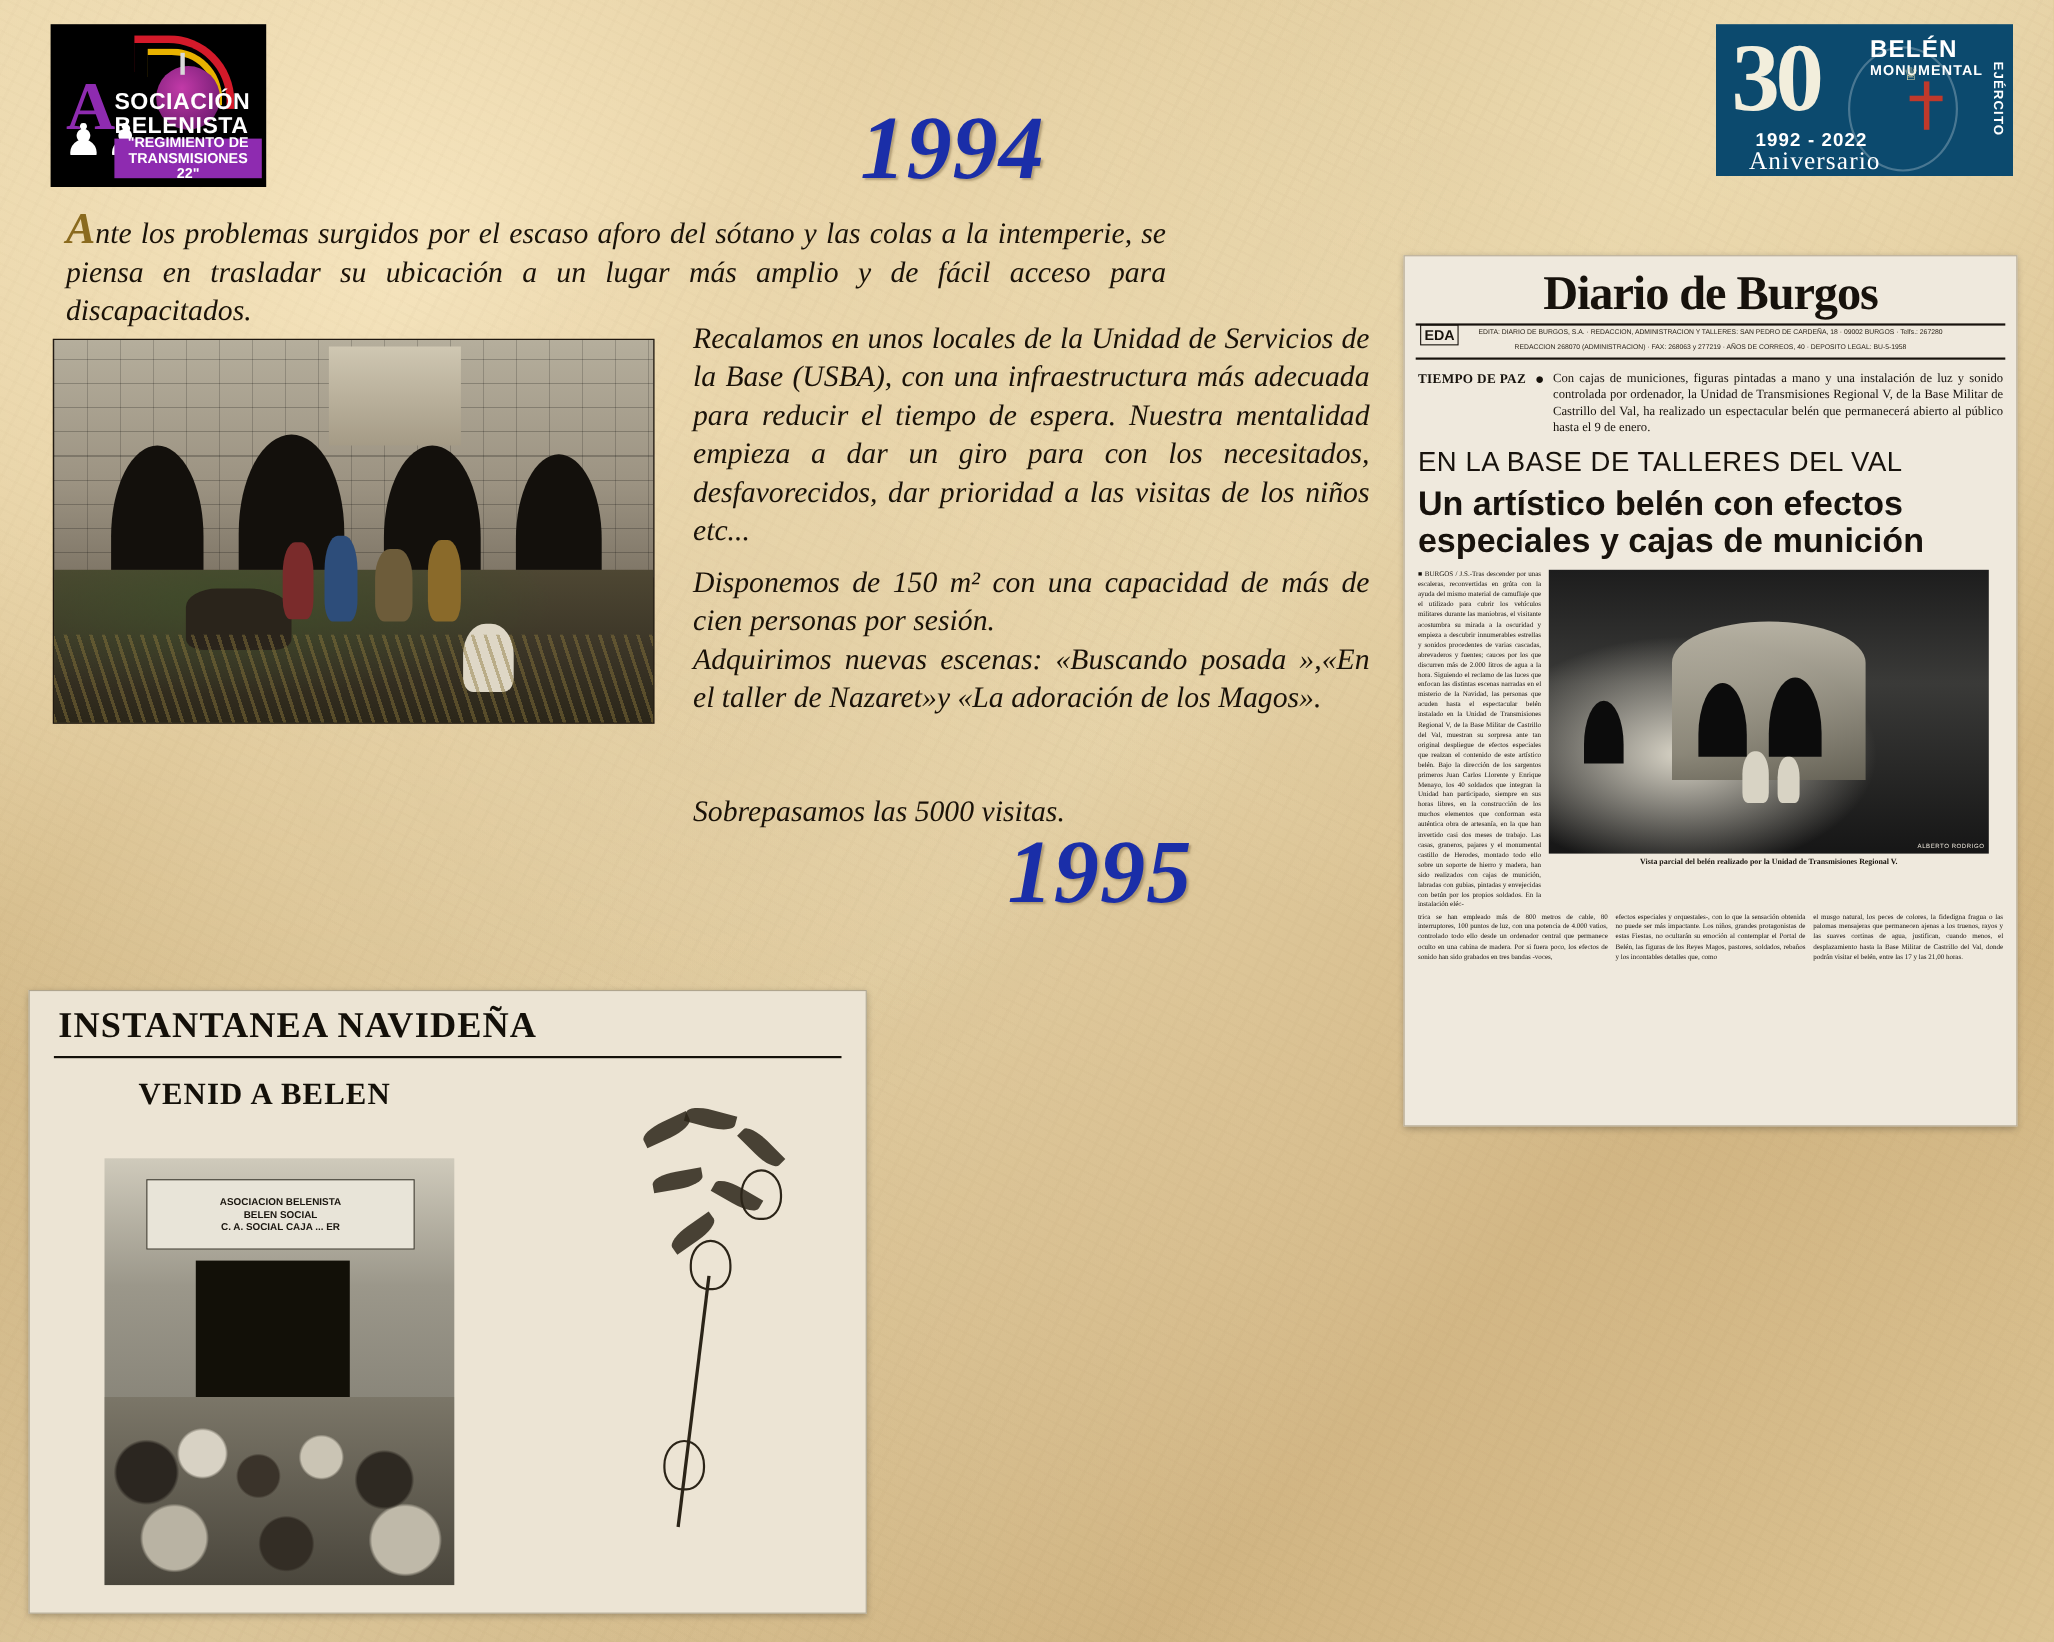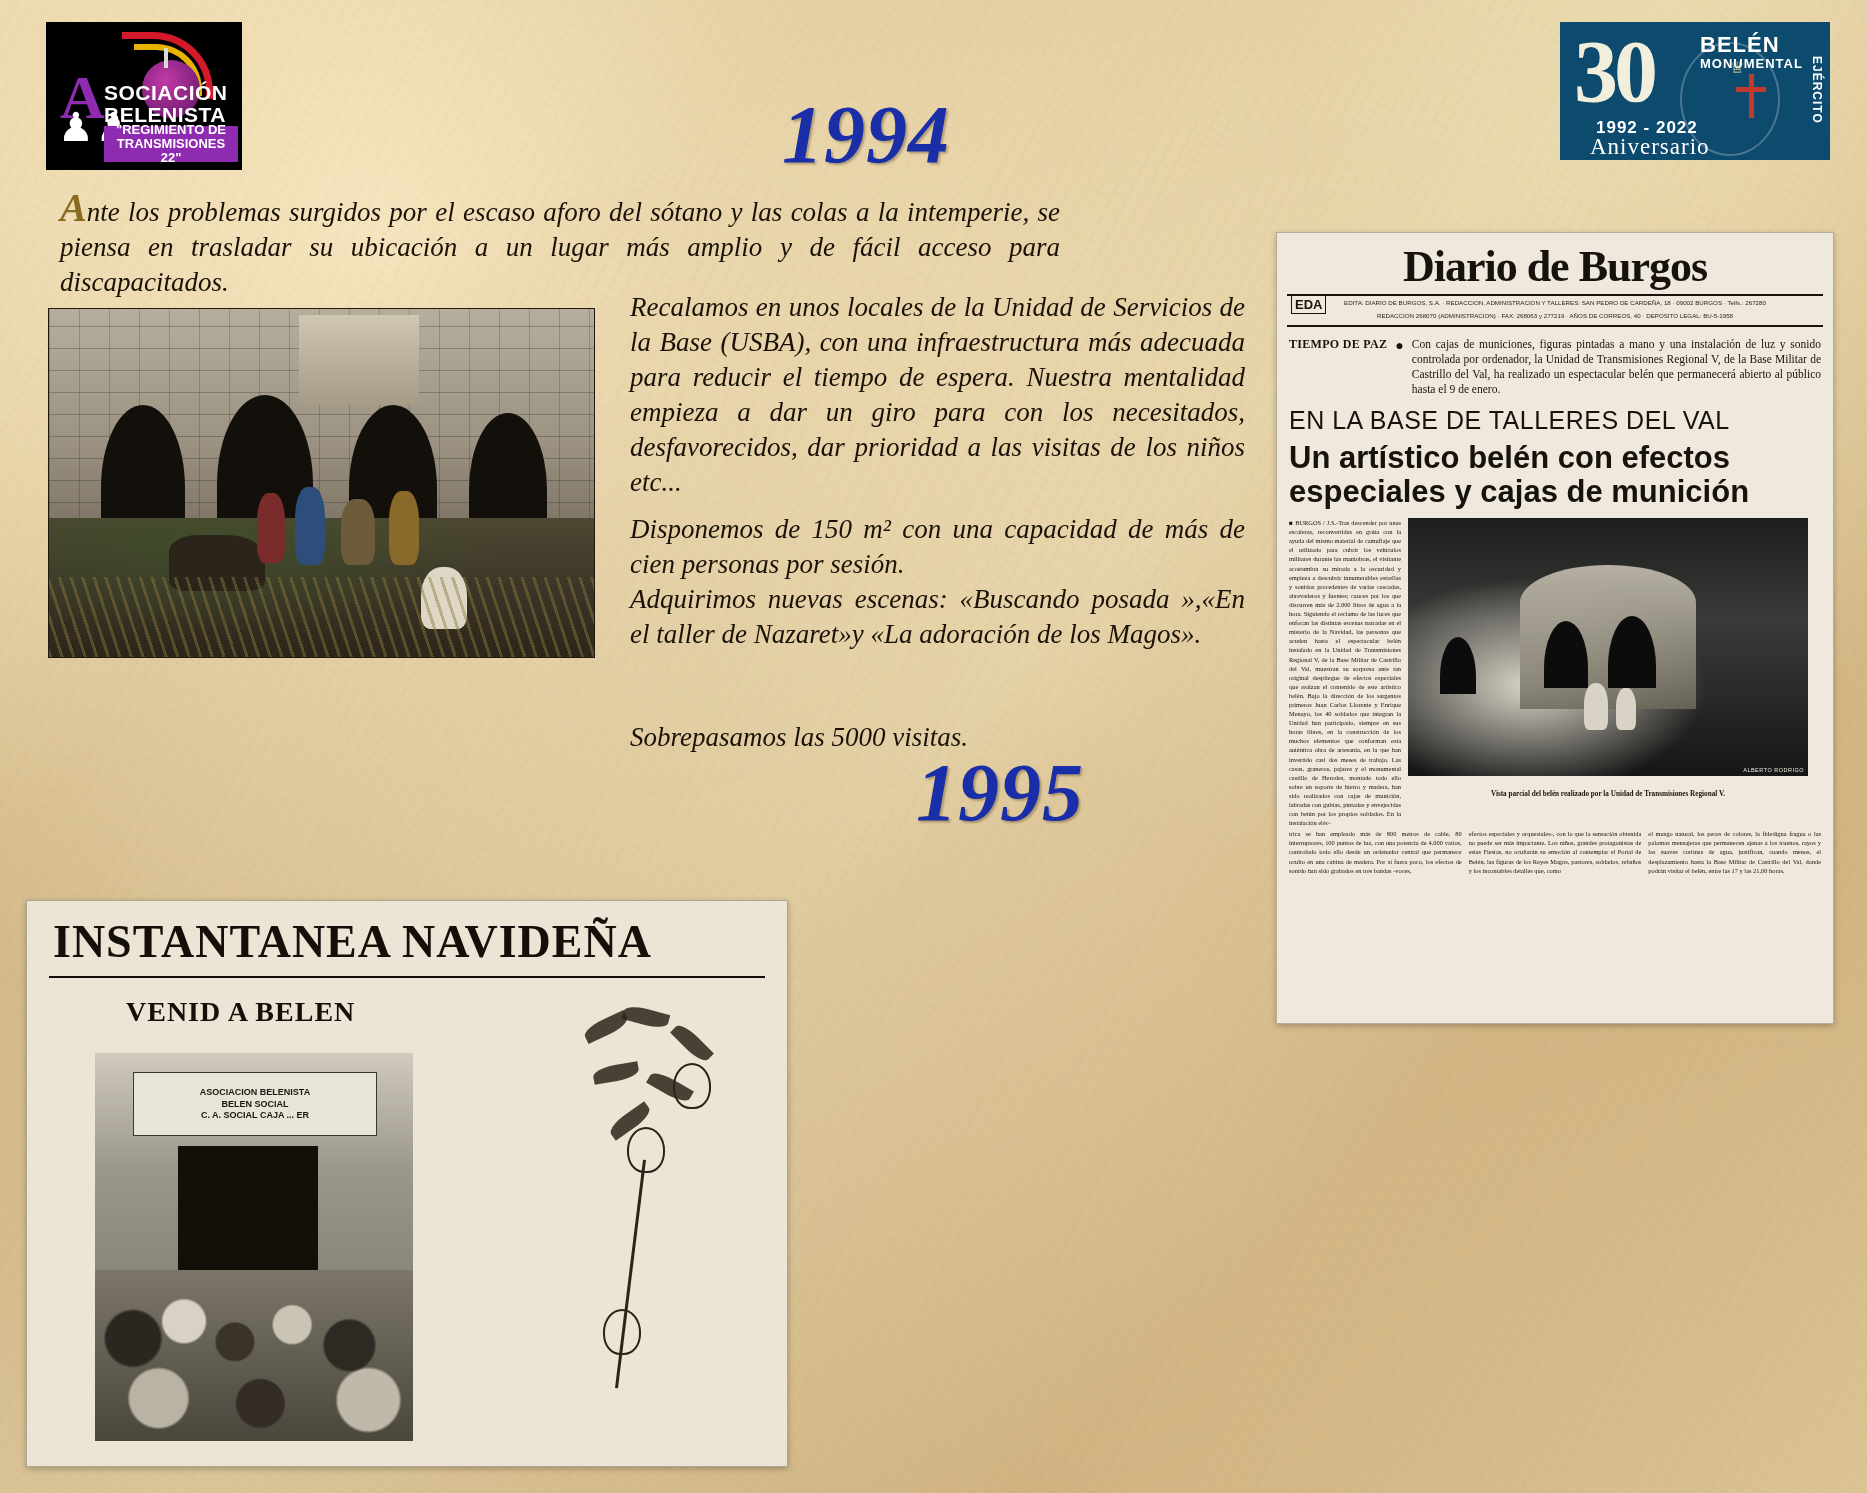--- a/index.html
+++ b/index.html
@@ -403,21 +403,21 @@
   .diario .photo .g1 { left: 44%; top: 64%; width: 6%; height: 18%; }
   .diario .photo .g2 { left: 52%; top: 66%; width: 5%; height: 16%; }
   .diario .photo-credit {
     position: absolute; right: 4px; bottom: 3px;
     font-size: 5.5px; color: #efe9dd; letter-spacing: 0.5px;
     font-family: "Liberation Sans", sans-serif;
   }
   .diario .caption {
     font-size: 7.2px;
     font-weight: 700;
-    margin: 14px 0 5px;
+    margin: 3px 0 5px;
     text-align: center;
   }
   .diario .lower-cols {
     display: flex;
     gap: 7px;
     margin: 2px 12px 8px;
   }
   .diario .lower-cols .col { flex: 1; }
 
   
@@ -426,21 +426,21 @@
     left: 26px; top: 900px;
     width: 760px; height: 565px;
     background: #ece4d4;
     border: 1px solid #b0a58e;
     overflow: hidden;
     box-shadow: 0 2px 6px rgba(0,0,0,0.25);
     color: #141009;
   }
   .instant .title {
     font-family: "Liberation Serif", serif;
-    font-size: 46px;
+    font-size: 33px;
     font-weight: 700;
     letter-spacing: 1px;
     margin: 14px 0 0 26px;
   }
   .instant .hrule { border-top: 2px solid #141009; margin: 8px 22px 0 22px; }
   .instant .sub {
     font-family: "Liberation Serif", serif;
     font-size: 28px;
     font-weight: 700;
     letter-spacing: 1px;

